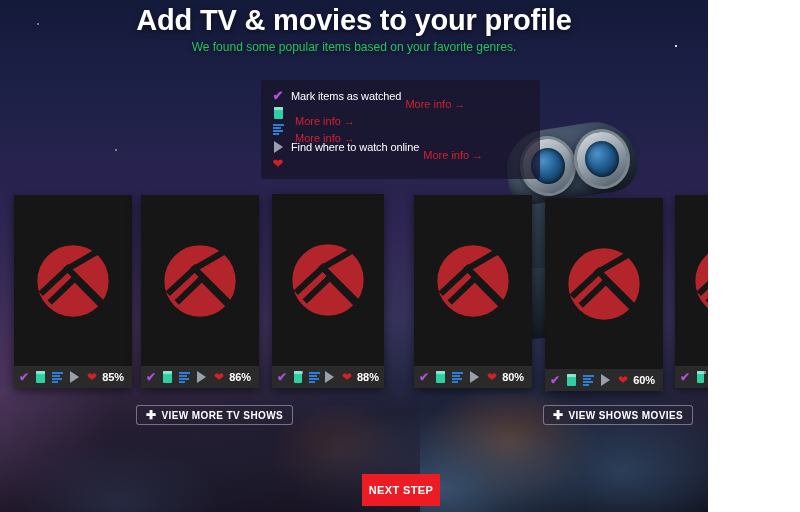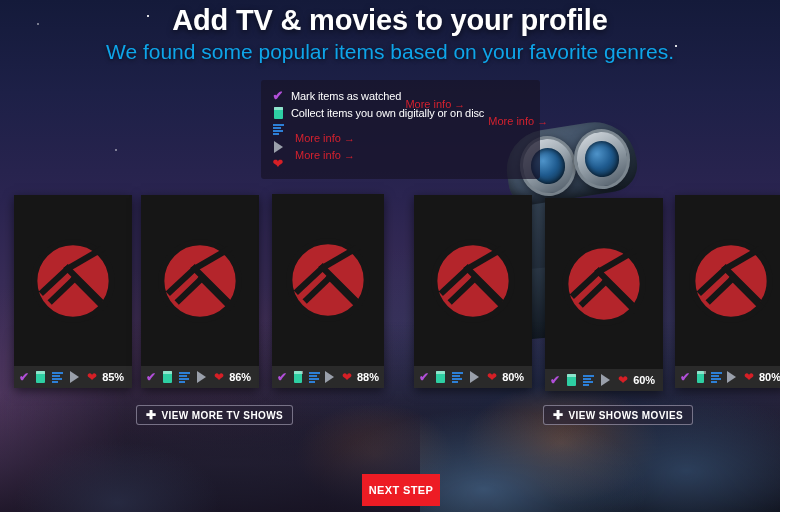--- a/index.html
+++ b/index.html
@@ -6,21 +6,21 @@
 
   html, body {
     width: 800px;
     height: 512px;
     overflow: hidden;
     font-family: "Liberation Sans", sans-serif;
   }
 
   #stage {
     position: relative;
-    width: 780px;
+    width: 708px;
     height: 512px;
     background: #161226;
     overflow: hidden;
   }
 
   
   .bg-sky {
     position: absolute;
     inset: 0;
     background:
@@ -156,22 +156,22 @@
     font-size: 29px;
     font-weight: bold;
     color: #ffffff;
     letter-spacing: -0.2px;
     text-shadow: 0 2px 6px rgba(0,0,0,.6);
   }
   .subtitle {
     position: absolute;
     left: 0; right: 0; top: 40px;
     text-align: center;
-    font-size: 21px;
-    color: #0ea5e9;
+    font-size: 12px;
+    color: #22c55e;
     text-shadow: 0 1px 4px rgba(0,0,0,.6);
   }
 
   
   .legend {
     position: absolute;
     left: 261px;
     top: 80px;
     width: 279px;
     padding: 8px 10px 8px 8px;
@@ -340,40 +340,40 @@
         <span class="ico-check">✔</span>
       </span>
       <span class="legend-text">Mark items as watched</span>
       <span class="more-info">More info →</span>
     </div>
 
     <div class="legend-row">
       <span class="legend-ico">
         <span class="ico-box"></span>
       </span>
-      <span class="legend-text">Collect items you own digitally or on disc</span>
       <span class="more-info">More info →</span>
     </div>
 
     <div class="legend-row">
       <span class="legend-ico">
         <span class="ico-list">
             <i></i>
             <i></i>
             <i></i>
             <i></i>
           </span>
       </span>
       <span class="more-info">More info →</span>
     </div>
 
     <div class="legend-row">
       <span class="legend-ico">
         <span class="ico-play"></span>
       </span>
+      <span class="legend-text">Find where to watch online</span>
       <span class="more-info">More info →</span>
     </div>
 
     <div class="legend-row">
       <span class="legend-ico">
         <span class="ico-heart">❤</span>
       </span>
     </div>
 
   </div>

